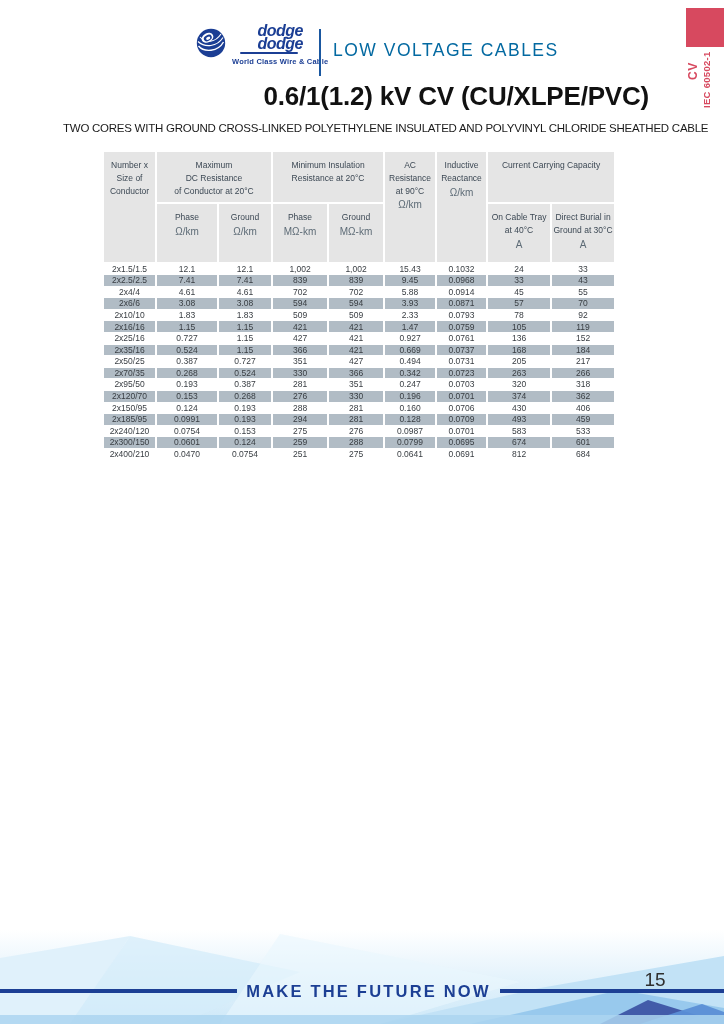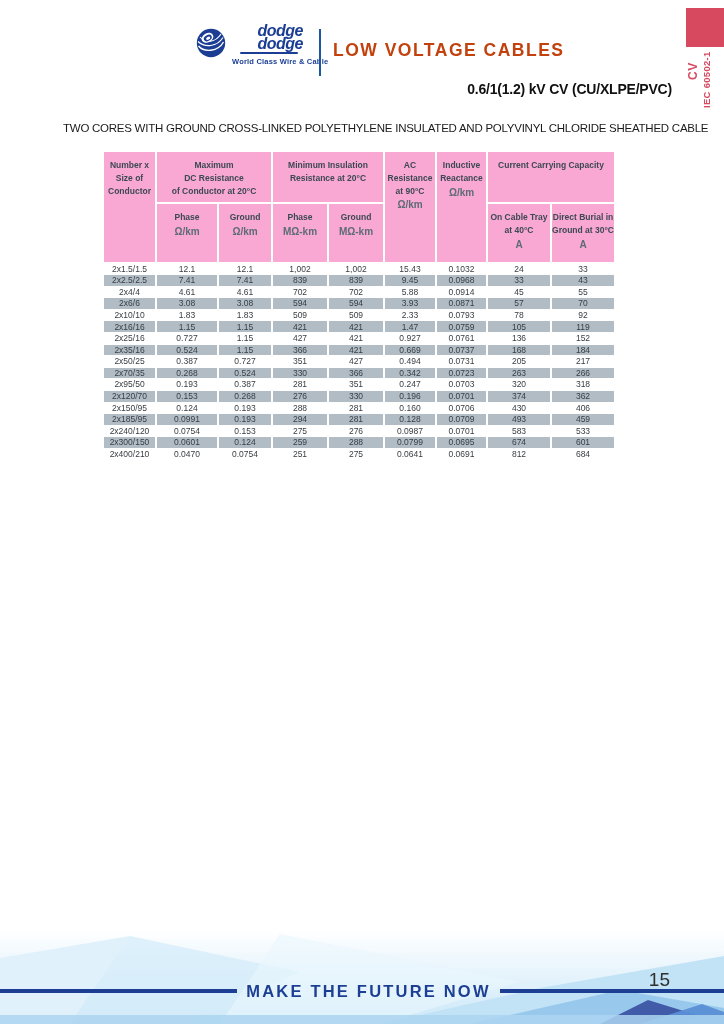--- a/index.html
+++ b/index.html
@@ -14,45 +14,45 @@
   .vtext.iec { left:701px; top:50px; font-size:9.5px; height:58px; letter-spacing:0.3px; }
 
   
   .brand { position:absolute; left:196px; top:24px; display:flex; align-items:flex-start; }
   .globe { width:30px; height:30px; margin-top:4px; }
   .brand-text { margin-left:6px; display:flex; flex-direction:column; align-items:center; }
   .brand-name { color:#1b3e94; font-weight:bold; font-style:italic; font-size:16px; line-height:13px; letter-spacing:-0.5px; text-align:left; }
   .brand-swoosh { width:58px; height:2px; background:#1b3e94; border-radius:2px; margin:2px 0 3px 8px; align-self:flex-start; }
   .brand-tagline { color:#1b3e94; font-weight:bold; font-size:7.5px; letter-spacing:0.2px; white-space:nowrap; }
   .brand-divider { position:absolute; left:319px; top:29px; width:2px; height:47px; background:#1a57a0; }
-  .category { position:absolute; left:333px; top:40px; color:#c2410c; font-weight:bold; font-size:17.5px; letter-spacing:1.5px; white-space:nowrap; }
+  .category { position:absolute; left:333px; top:40px; color:#0369a1; font-weight:normal; font-size:17.5px; letter-spacing:1.5px; white-space:nowrap; }
 
   
-  .prod-title { position:absolute; right:52px; top:81px; font-size:14px; font-weight:bold; color:#111; letter-spacing:-0.2px; white-space:nowrap; }
+  .prod-title { position:absolute; right:75px; top:81px; font-size:26px; font-weight:bold; color:#111; letter-spacing:-0.2px; white-space:nowrap; }
   .prod-subtitle { position:absolute; left:63px; width:592px; top:122px; font-size:11.5px; color:#1a1a1a; letter-spacing:-0.25px; text-align:right; white-space:nowrap; }
 
   
   table.spec { position:absolute; left:102px; top:150px; width:512px; border-collapse:collapse; table-layout:fixed; }
   table.spec th, table.spec td { border:2px solid #fff; }
-  th.hcell { background:#f9a8d4; font-weight:bold; color:#3c4854; font-size:8.5px; line-height:1.5; text-align:center; vertical-align:top; padding-top:7px; }
+  th.hcell { background:#e5e5e5; font-weight:normal; color:#3c4854; font-size:8.5px; line-height:1.5; text-align:center; vertical-align:top; padding-top:7px; }
   th.hcell .stack { display:flex; flex-direction:column; }
   th.hcell .fullcol { display:flex; flex-direction:column; justify-content:space-between; height:100%; padding-bottom:5px; }
   tr.hrow1 { height:52px; }
   tr.hrow2 { height:60px; }
   .unit { color:#5d6b76; font-size:10px; }
   table.spec td { font-size:8.5px; color:#383d42; text-align:center; height:11.6px; padding:0; line-height:1; border-top:1px solid #fff; border-bottom:1px solid #fff; white-space:nowrap; }
   tbody tr.shade td { background:#b1bcc5; }
 
   
   .footer-art { position:absolute; left:0; top:930px; width:724px; height:94px; }
   .footer-line { position:absolute; top:989px; height:3.5px; background:#1c3f94; }
   .footer-line.left { left:0; width:237px; }
   .footer-line.right { left:500px; width:224px; }
   .slogan { position:absolute; left:237px; width:263px; top:981px; height:20px; line-height:20px; text-align:center; color:#1c3f94; font-weight:bold; font-size:16.5px; letter-spacing:2.2px; white-space:nowrap; }
-  .page-num { position:absolute; left:640px; top:969px; width:30px; text-align:right; font-size:19px; color:#2f2f2f; }
+  .page-num { position:absolute; left:640px; top:969px; width:30px; text-align:center; font-size:19px; color:#2f2f2f; }
 </style>
 </head>
 <body>
 
 <div class="page">
 
   <div class="tab-rect"></div>
   <div class="vtext cv">CV</div>
   <div class="vtext iec">IEC 60502-1</div>
 

